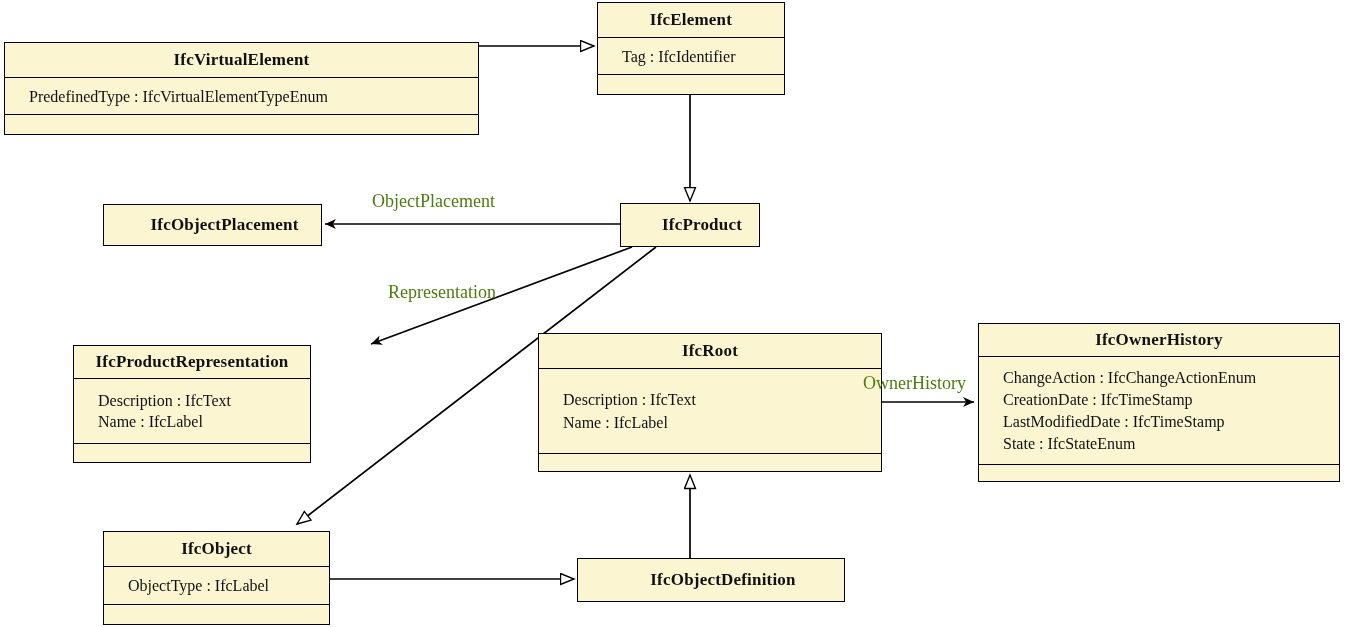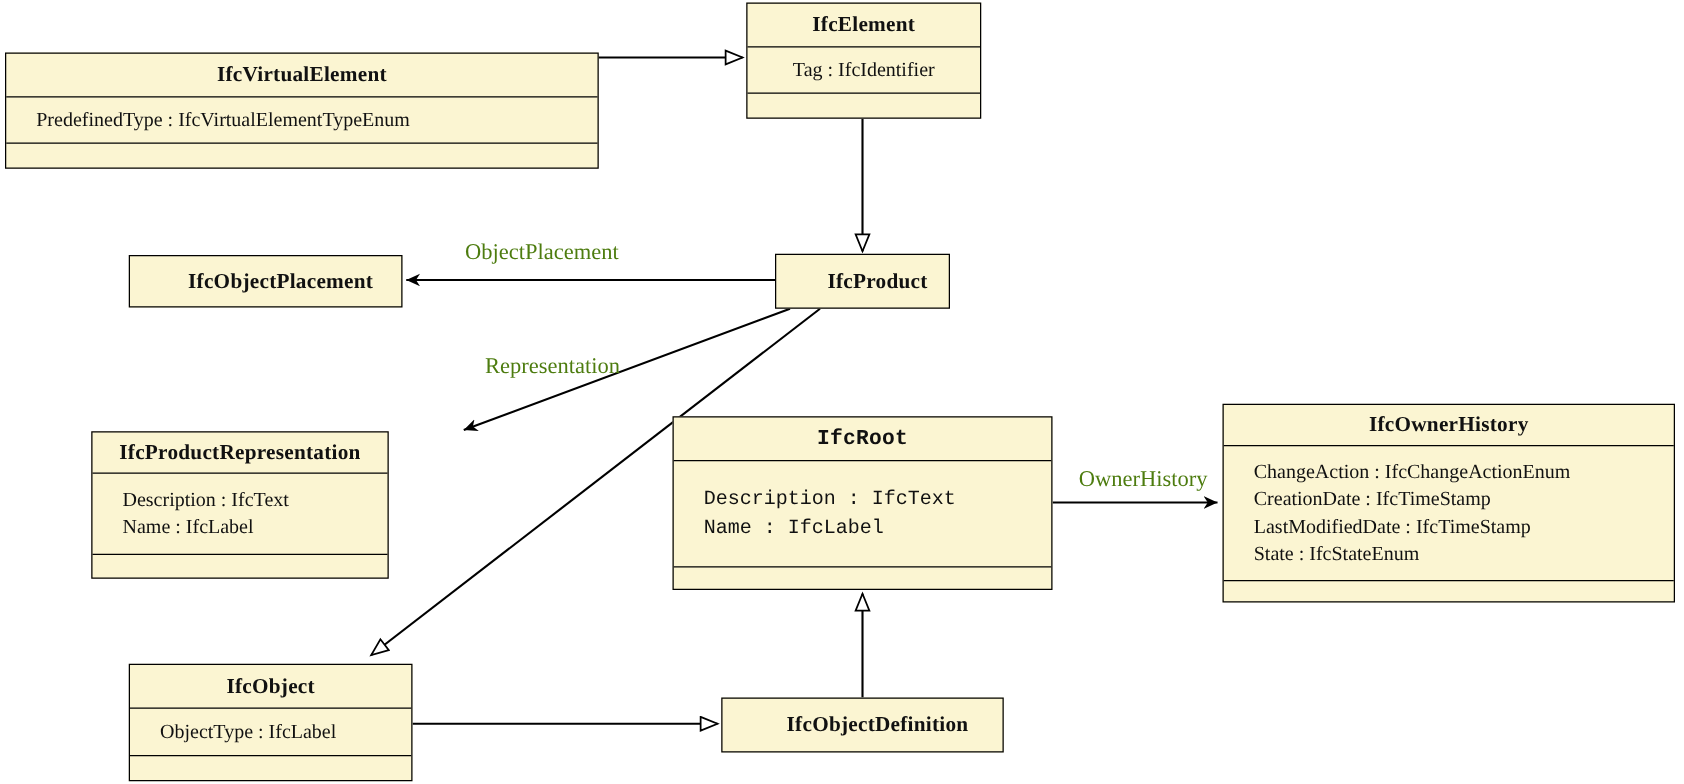--- a/index.html
+++ b/index.html
@@ -68,42 +68,42 @@
     color: #4d7c0f;
   }
 
   
   #c-virtualelement { left: 4px;   top: 2px;   width: 475px; height: 93px; margin-top: 40px; }
   #c-virtualelement .cmp-title { height: 34px; }
   #c-virtualelement .cmp-attrs { height: 37px; }
 
   #c-element { left: 597px; top: 2px;   width: 188px; height: 93px; }
   #c-element .cmp-title { height: 34px; }
-  #c-element .cmp-attrs { height: 37px; text-align: center; }
+  #c-element .cmp-attrs { height: 37px; }
 
   #c-objectplacement { left: 103px; top: 204px; width: 219px; height: 42px; }
   #c-product         { left: 620px; top: 203px; width: 140px; height: 44px; }
 
   #c-productrepresentation { left: 73px; top: 345px; width: 238px; height: 118px; justify-content: flex-end; }
   #c-productrepresentation .cmp-title { height: 32px; }
   #c-productrepresentation .cmp-attrs { height: 65px; }
 
-  #c-root { left: 538px; top: 333px; width: 304px; height: 139px; font-family: Liberation Mono, monospace; }
+  #c-root { left: 538px; top: 333px; width: 344px; height: 139px; }
   #c-root .cmp-title { height: 34px; }
   #c-root .cmp-attrs { height: 85px; line-height: 23px; }
 
   #c-ownerhistory { left: 978px; top: 323px; width: 362px; height: 159px; }
   #c-ownerhistory .cmp-title { height: 32px; }
   #c-ownerhistory .cmp-attrs { height: 108px; line-height: 22px; }
 
   #c-object { left: 103px; top: 531px; width: 227px; height: 94px; }
   #c-object .cmp-title { height: 34px; }
   #c-object .cmp-attrs { height: 38px; }
 
-  #c-objectdefinition { left: 577px; top: 558px; width: 226px; height: 44px; }
+  #c-objectdefinition { left: 577px; top: 558px; width: 268px; height: 44px; }
 
   
   #lbl-objectplacement { left: 372px; top: 191px; }
   #lbl-representation  { left: 388px; top: 282px; }
   #lbl-ownerhistory    { left: 863px; top: 373px; }
 </style>
 </head>
 <body>
 
 <div id="canvas">

